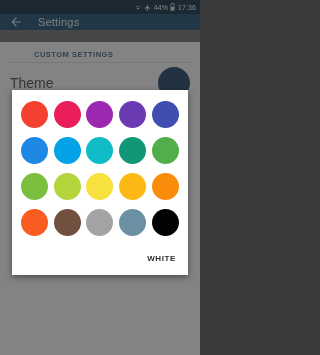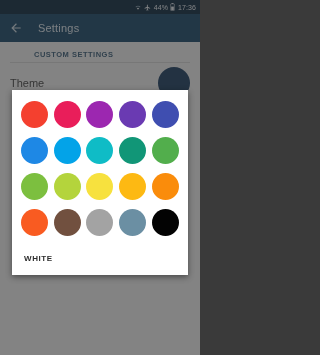--- a/index.html
+++ b/index.html
@@ -48,21 +48,21 @@
     display: inline-flex;
     align-items: center;
     margin-left: 2.5px;
     line-height: 1;
   }
   .sb-text { font-size: 7px; color: #eaf0f5; }
 
   .toolbar {
     position: absolute;
     left: 0; top: 14px;
-    width: 200px; height: 28px;
+    width: 200px; height: 16px;
     background: #1b4a6b;
     display: flex;
     align-items: center;
     box-sizing: border-box;
     padding-left: 8px;
   }
   .back-arrow {
     width: 16px; height: 16px;
     display: inline-flex;
     align-items: center;
@@ -99,21 +99,21 @@
   }
   .pref-row {
     display: flex;
     align-items: center;
     justify-content: space-between;
     padding: 10px 10px 10px 10px;
     box-sizing: border-box;
     height: 40px;
   }
   .pref-label {
-    font-size: 11px;
+    font-size: 14px;
     color: #444;
   }
   .pref-swatch {
     width: 32px; height: 32px;
     border-radius: 50%;
     background: #1d3f63;
     flex: 0 0 auto;
   }
 
   
@@ -156,21 +156,21 @@
     width: 27px;
     height: 27px;
     border-radius: 50%;
     display: block;
   }
   .dialog-actions {
     flex: 0 0 auto;
     height: 34px;
     display: flex;
     align-items: center;
-    justify-content: flex-start;
+    justify-content: flex-end;
   }
   .dialog-action-btn {
     font-size: 8px;
     font-weight: bold;
     letter-spacing: 0.6px;
     color: #2e2e2e;
     background: none;
     border: none;
     padding: 4px 8px;
     font-family: "Liberation Sans", sans-serif;

